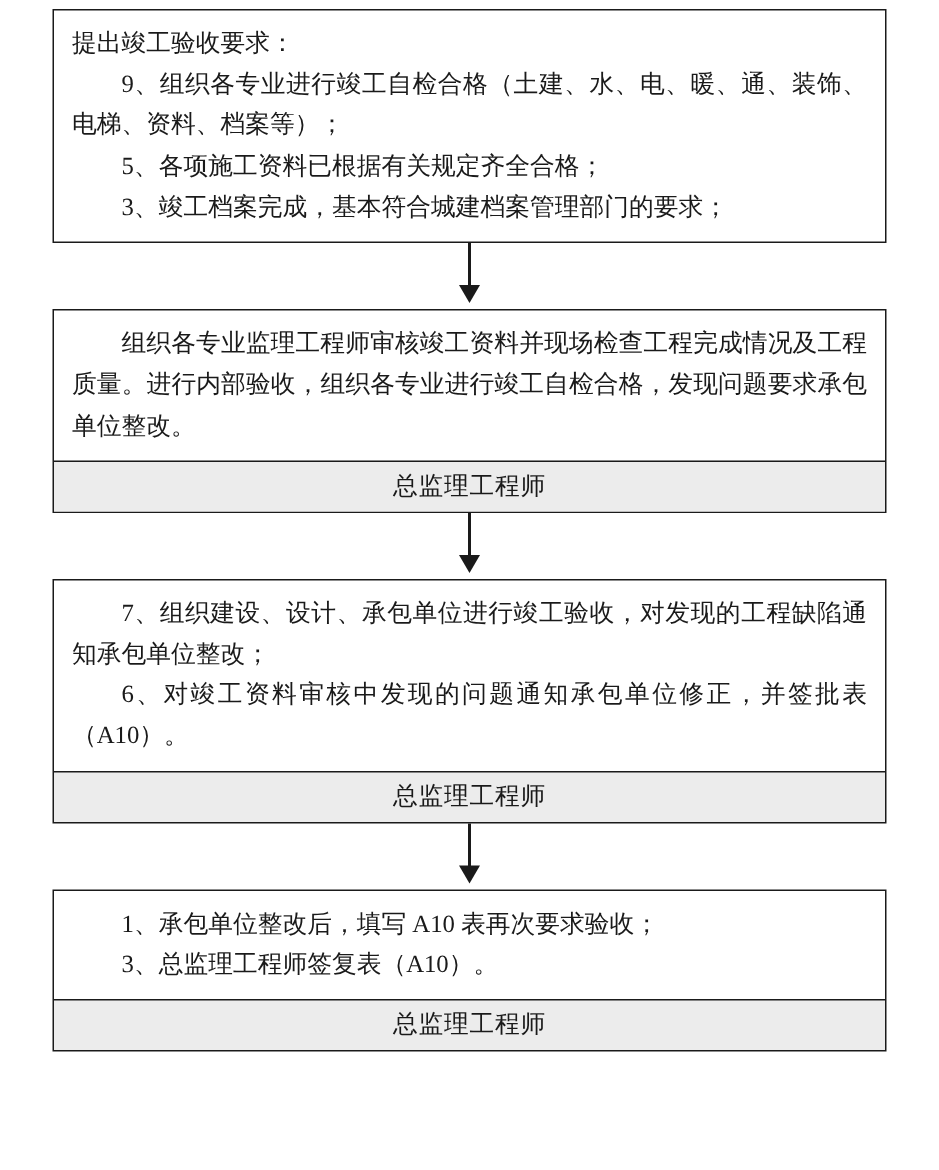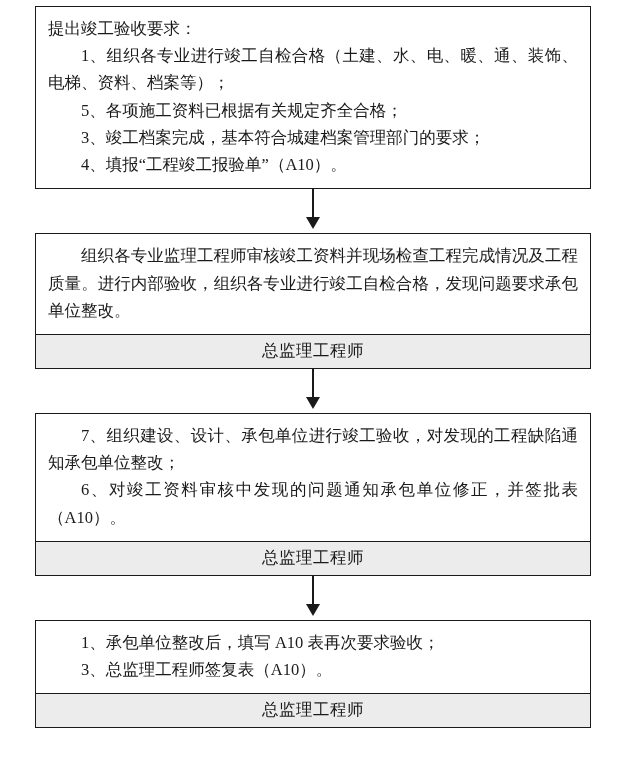--- a/index.html
+++ b/index.html
@@ -87,24 +87,23 @@
 <body>
 
 <div id="page">
   <div class="flow">
 
     <div class="spacer-top"></div>
 
     <div class="block">
       <div class="body">
         <p class="noindent">提出竣工验收要求：</p>
-        <p>1、组织各专业进行竣工自检合格（土建、水、电、暖、通、装饰、电梯、资料、档案等）；</p>
+        <p>9、组织各专业进行竣工自检合格（土建、水、电、暖、通、装饰、电梯、资料、档案等）；</p>
         <p>5、各项施工资料已根据有关规定齐全合格；</p>
         <p>3、竣工档案完成，基本符合城建档案管理部门的要求；</p>
-        <p>4、填报“工程竣工报验单”（A10）。</p>
       </div>
     </div>
 
     <div class="connector">
       <div class="line"></div>
       <div class="arrow"></div>
     </div>
 
     <div class="block">
       <div class="body">

